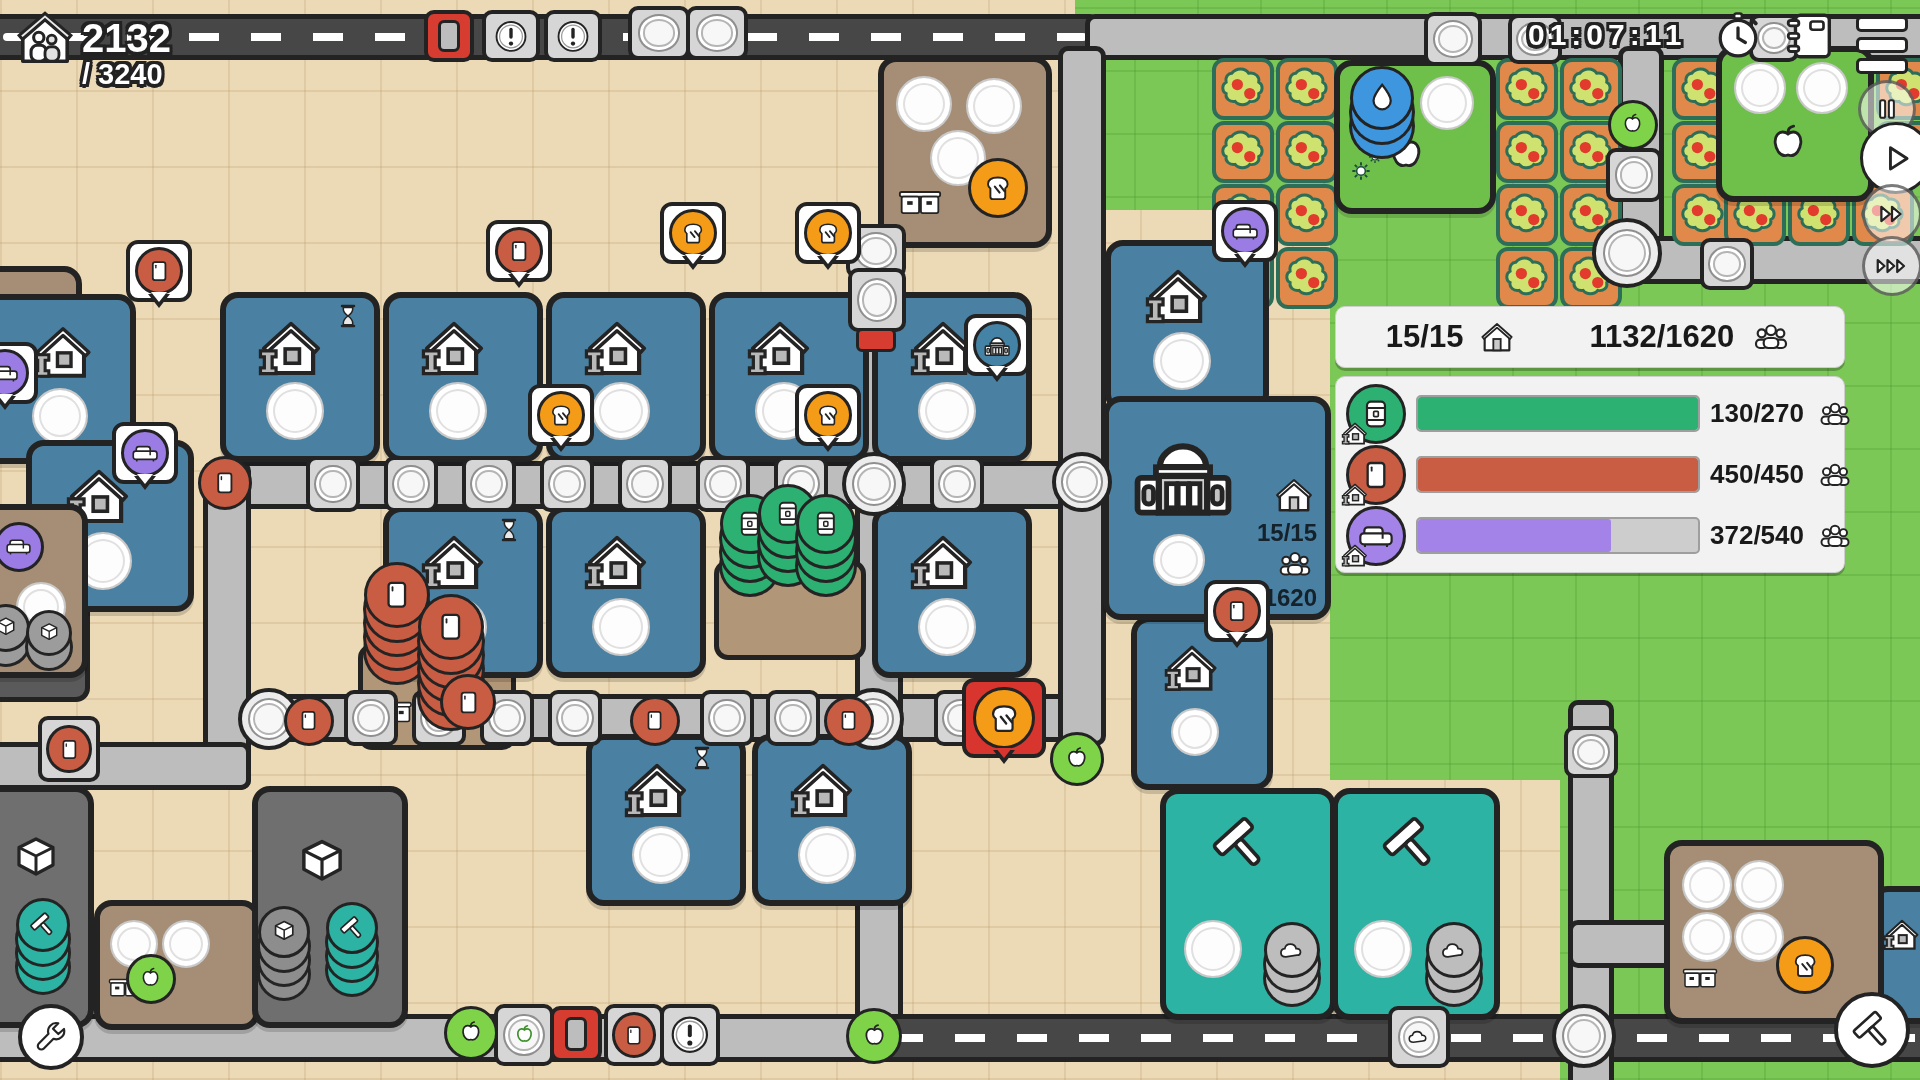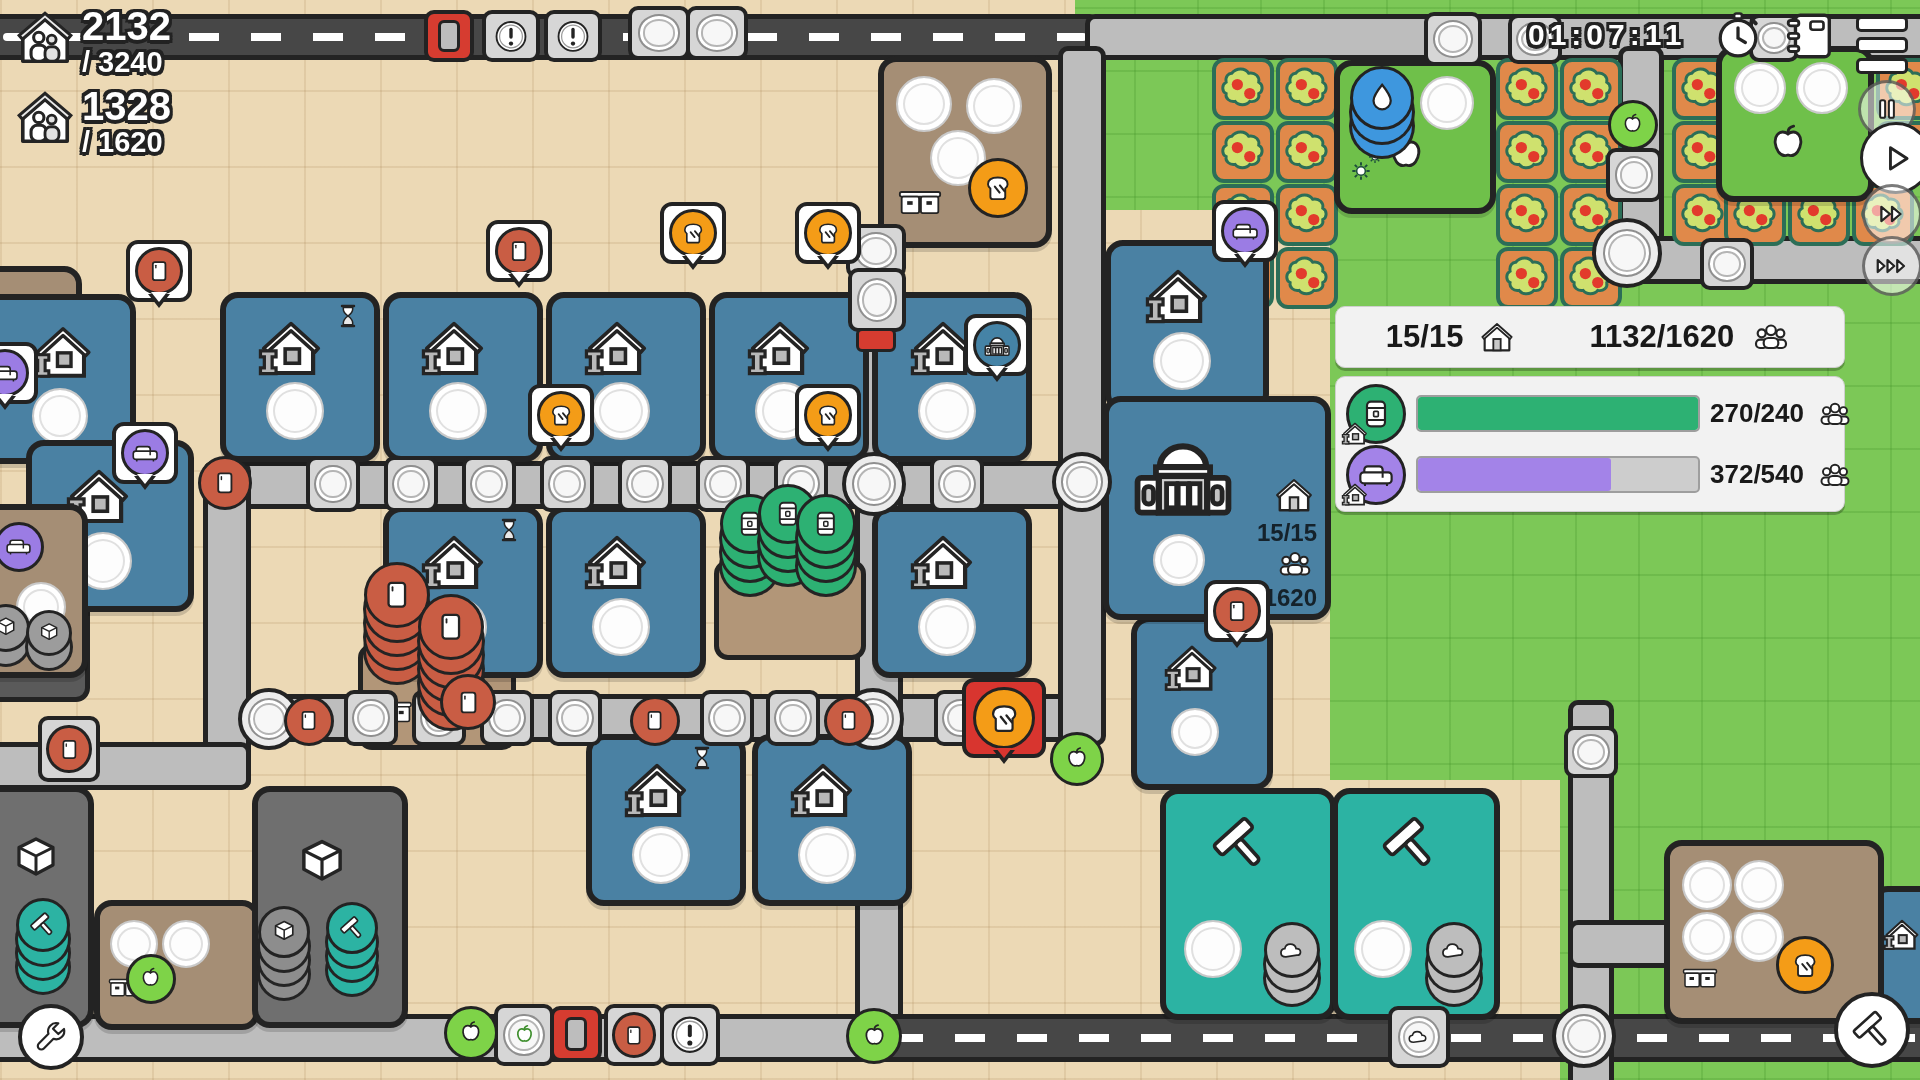--- a/index.html
+++ b/index.html
@@ -62,21 +62,21 @@
   .pin.redp{width:76px;height:72px;background:#d8352f;}
   .pin.redp::before{border-top-color:#d8352f;}
   .pin.redp .pinc{width:56px;height:56px;}
   .hg{position:absolute;z-index:7;}
   
   #routes{position:absolute;inset:0;z-index:7;pointer-events:none;}
   
   .otext{color:#fff;text-shadow:-3px -3px 0 #222,3px -3px 0 #222,-3px 3px 0 #222,3px 3px 0 #222,
          -3px 0 0 #222,3px 0 0 #222,0 -3px 0 #222,0 4px 0 #222;}
   .counter{position:absolute;z-index:20;display:flex;align-items:flex-start;}
-  .counter .cv{margin-left:6px;}
+  .counter .cv{margin-left:6px;margin-top:12px;}
   .cbig{font-size:40px;line-height:1;}
   .csmall{font-size:29px;line-height:1.15;}
   .cicon{width:62px;height:64px;}
   .timer{position:absolute;left:1528px;top:18px;font-size:30px;letter-spacing:5px;z-index:20;}
   .hudbtn{position:absolute;z-index:21;background:none;border:none;padding:0;cursor:pointer;}
   .burger{display:flex;flex-direction:column;gap:5px;}
   .burger i{display:block;width:46px;height:10px;background:#fff;border:3px solid #232323;border-radius:5px;}
   .pbtn{position:absolute;border-radius:50%;z-index:21;display:flex;align-items:center;justify-content:center;
         background:rgba(255,255,255,.55);border:3px solid rgba(35,35,35,.6);cursor:pointer;}
   .pbtn.solid{background:#fff;border:3px solid #232323;}
@@ -900,29 +900,20 @@
 
   <div class="counter" style="left:14px;top:6px">
     <svg class="cicon" viewBox="0 0 24 24">
         <use href="#g-poph"></use>
       </svg>
     <div class="cv">
       <div class="cbig otext">2132</div>
       <div class="csmall otext">/ 3240</div>
     </div>
   </div>
-  <div class="counter" style="left:14px;top:86px">
-    <svg class="cicon" viewBox="0 0 24 24">
-        <use href="#g-poph"></use>
-      </svg>
-    <div class="cv">
-      <div class="cbig otext">1328</div>
-      <div class="csmall otext">/ 1620</div>
-    </div>
-  </div>
 
   <div class="timer otext">01:07:11</div>
   <svg class="hudbtn" viewBox="0 0 24 24" style="left:1712px;top:10px;width:52px;height:52px">
       <use href="#g-clock"></use>
     </svg>
   <svg class="hudbtn" viewBox="0 0 24 24" style="left:1780px;top:6px;width:58px;height:60px">
       <use href="#g-note"></use>
     </svg>
   <div class="hudbtn burger" style="left:1856px;top:16px">
       <i></i>
@@ -981,21 +972,38 @@
             <svg viewBox="0 0 24 24">
               <use href="#g-keg"></use>
             </svg>
           <svg class="sub" viewBox="0 0 24 24">
               <use href="#g-res"></use>
             </svg>
           </span>
         <div class="bar">
             <div class="fill" style="width: 100%; background: rgb(45, 177, 115);"></div>
           </div>
-        <span class="nv">270/240</span>
+        <span class="nv">130/270</span>
+        <svg class="np" viewBox="0 0 24 24">
+            <use href="#g-people"></use>
+          </svg>
+      </div>
+      <div class="nrow">
+        <span class="pc" style="background: rgb(201, 93, 68);">
+            <svg viewBox="0 0 24 24">
+              <use href="#g-cont"></use>
+            </svg>
+          <svg class="sub" viewBox="0 0 24 24">
+              <use href="#g-res"></use>
+            </svg>
+          </span>
+        <div class="bar">
+            <div class="fill" style="width: 100%; background: rgb(201, 93, 68);"></div>
+          </div>
+        <span class="nv">450/450</span>
         <svg class="np" viewBox="0 0 24 24">
             <use href="#g-people"></use>
           </svg>
       </div>
       <div class="nrow">
         <span class="pc" style="background: rgb(163, 131, 232);">
             <svg viewBox="0 0 24 24">
               <use href="#g-couch"></use>
             </svg>
           <svg class="sub" viewBox="0 0 24 24">

